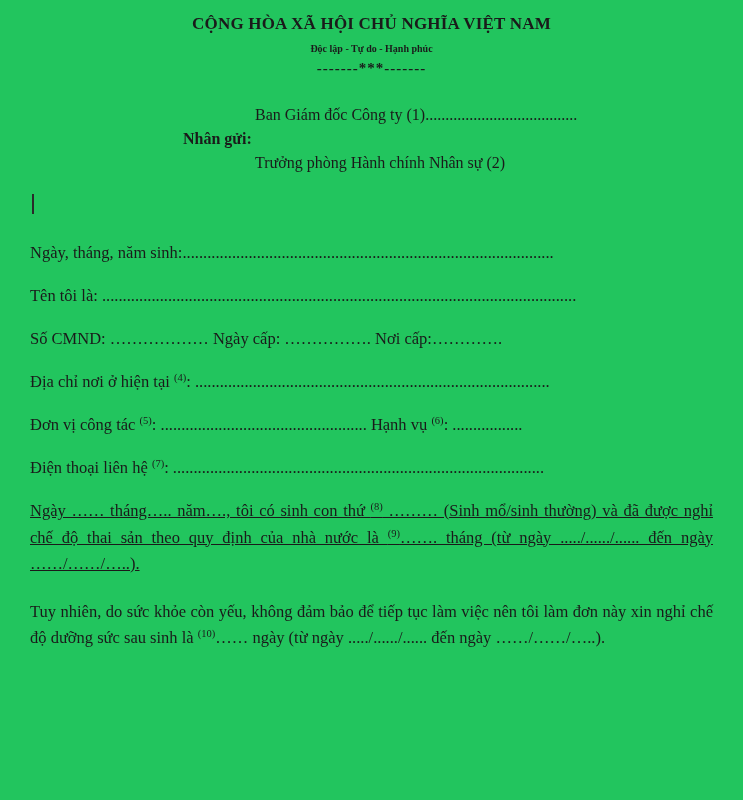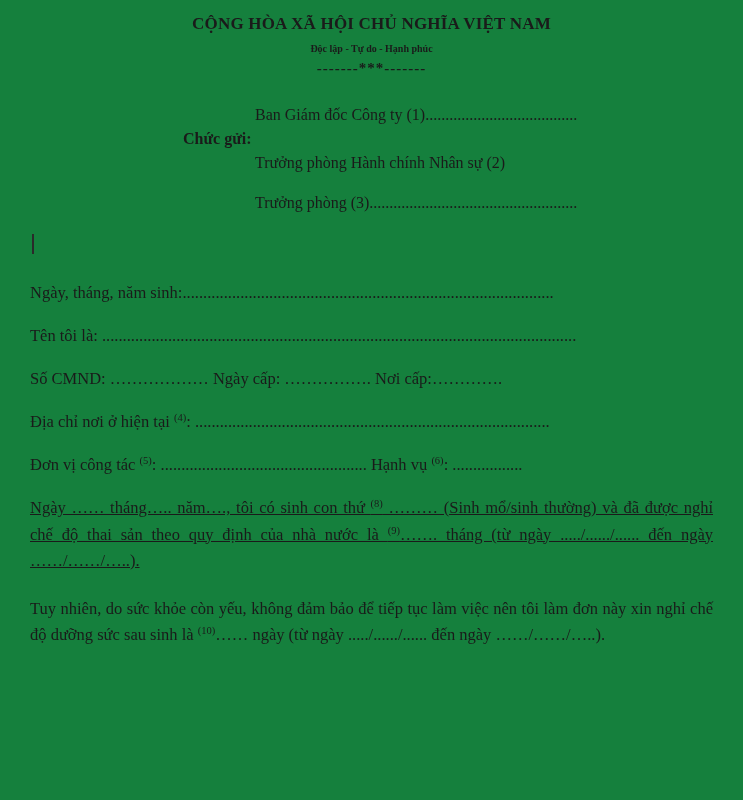--- a/index.html
+++ b/index.html
@@ -9,21 +9,21 @@
   body {
     width: 743px; height: 800px;
     overflow: hidden;
     font-family: "Liberation Serif", "DejaVu Serif", serif;
     color: #1a1a1a;
   }
   .page {
     box-sizing: border-box;
     width: 743px; height: 800px;
     padding: 13px 30px 0 30px;
-    background: #15803d;
+    background: #22c55e;
   }
   .header { text-align: center; font-weight: bold; }
   .h1 { font-size: 17px; line-height: 22px; letter-spacing: 0.2px; }
   .h2 { font-size: 10px; line-height: 21px; margin-top: 3px; }
   .sep { font-size: 15px; line-height: 16px; margin-top: 1px; letter-spacing: 1px; }
 
   .title {
     text-align: center; font-weight: bold;
     font-size: 16.5px; line-height: 22px;
     margin-top: 47px; letter-spacing: 0.2px;
@@ -71,35 +71,35 @@
 
   <div class="header">
     <div class="h1">CỘNG HÒA XÃ HỘI CHỦ NGHĨA VIỆT NAM</div>
     <div class="h2">Độc lập - Tự do - Hạnh phúc</div>
     <div class="sep">-------***-------</div>
   </div>
 
 
   <div class="recipients">
     <div class="r-line"><span>Ban Giám đốc Công ty (1)</span><span>......................................</span></div>
-    <div class="r-label">Chức gửi:</div>
+    <div class="r-label">Nhân gửi:</div>
     <div class="r-line"><span>Trưởng phòng Hành chính Nhân sự (2)</span></div>
-    <div class="r-line r-spaced"><span>Trưởng phòng (3)</span><span>....................................................</span></div>
   </div>
 
   <div class="cursor-row">
     <span class="caret"></span>
   </div>
 
   <div class="fields">
       <div class="field"><span>Ngày, tháng, năm sinh:</span><span>..........................................................................................</span></div>
       <div class="field"><span>Tên tôi là: </span><span>...................................................................................................................</span></div>
       <div class="field"><span>Số CMND: ……………… Ngày cấp: ……………. Nơi cấp:………….</span></div>
       <div class="field"><span>Địa chỉ nơi ở hiện tại </span><sup>(4)</sup><span>: </span><span>......................................................................................</span></div>
       <div class="field"><span>Đơn vị công tác </span><sup>(5)</sup><span>: </span><span>..................................................</span><span> Hạnh vụ </span><sup>(6)</sup><span>: </span><span>.................</span></div>
+      <div class="field"><span>Điện thoại liên hệ </span><sup>(7)</sup><span>: </span><span>..........................................................................................</span></div>
     </div>
 
   <div class="paras">
     <p class="para para-birth"><span>Ngày …… tháng….. năm…., tôi có sinh con thứ </span><sup>(8)</sup><span> ……… (Sinh mổ/sinh thường) và đã được nghỉ chế độ thai sản theo quy định của nhà nước là </span><sup>(9)</sup><span>……. tháng (từ ngày ...../....../...... đến ngày ……/……/…..).</span></p>
     <p class="para para-request"><span>Tuy nhiên, do sức khỏe còn yếu, không đảm bảo để tiếp tục làm việc nên tôi làm đơn này xin nghỉ chế độ dưỡng sức sau sinh là </span><sup>(10)</sup><span>…… ngày (từ ngày ...../....../...... đến ngày ……/……/…..).</span></p>
   </div>
 
 </div>
 
 </body></html>

